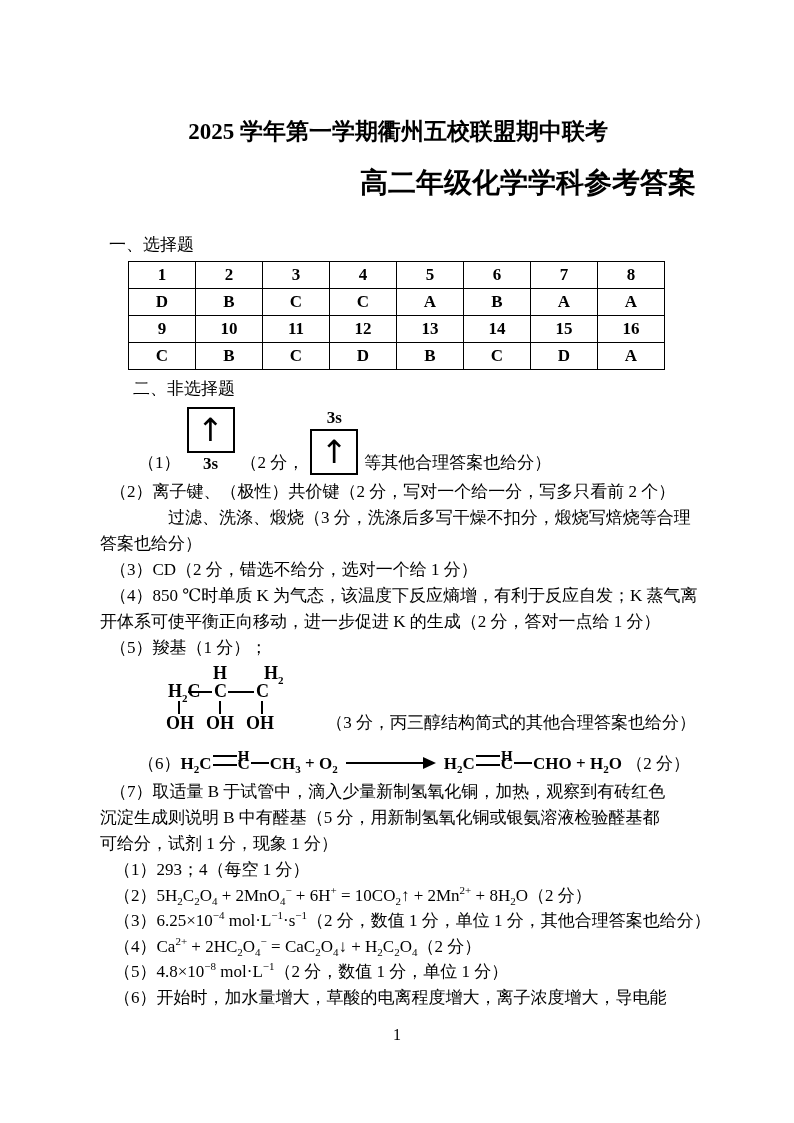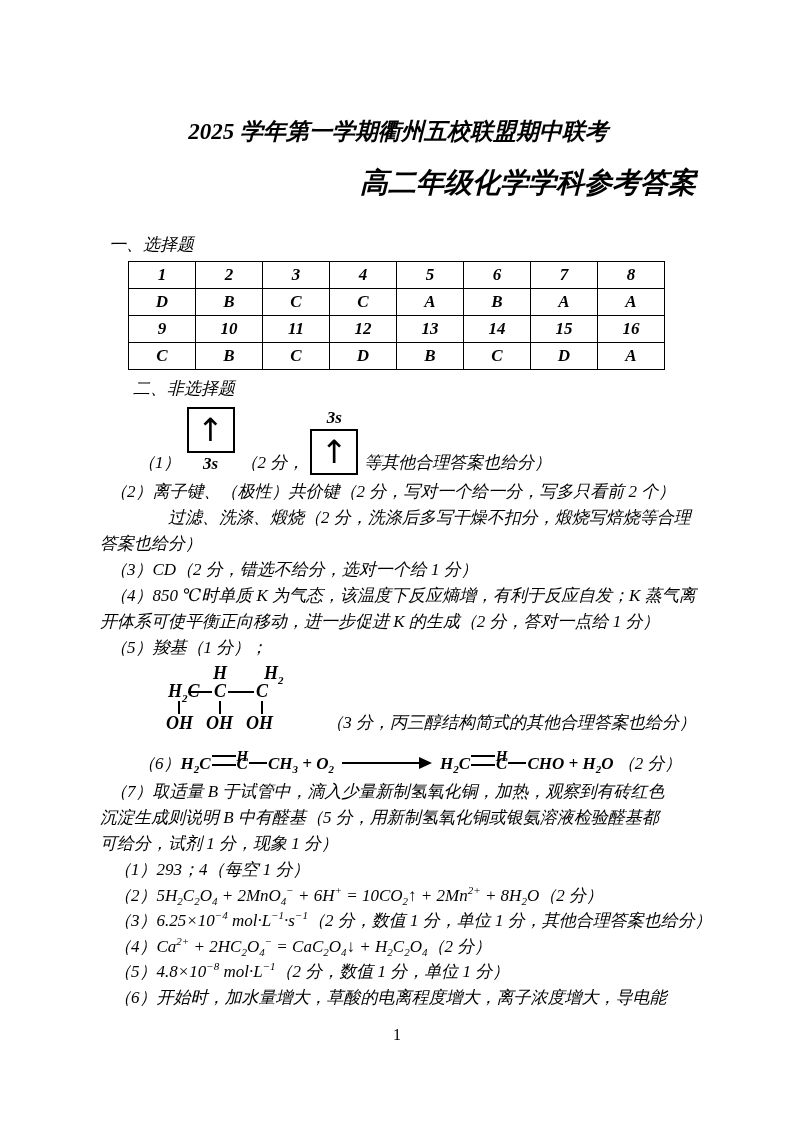--- a/index.html
+++ b/index.html
@@ -1,21 +1,21 @@
 <!DOCTYPE html>
 <html><head>
 <meta charset="utf-8">
 <style>
   html,body{margin:0;padding:0;background:#fff;}
   .page{
     width:794px;height:1123px;position:relative;overflow:hidden;
     background:#fff;color:#000;
     font-family:"Liberation Serif","DejaVu Serif",serif;
   }
-  .content{position:absolute;left:100px;top:116px;width:596px;font-size:17px;line-height:26px;font-style:italic;}
+  .content{position:absolute;left:100px;top:116px;width:596px;font-size:17px;line-height:26px;}
   p{margin:0;padding:0;}
   .nowrap{white-space:nowrap;}
   .title{font-size:23px;font-weight:bold;text-align:center;line-height:32px;margin:0 0 20px 0;}
   .subtitle{font-size:28px;font-weight:bold;text-align:right;line-height:30px;margin:0 0 34px 0;}
   .sec-heading{padding-left:9px;}
   .sec2-heading{padding-left:33px;}
   .ind10{padding-left:10px;}
   .ind14{padding-left:14px;}
   .ind68{padding-left:68px;}
   
@@ -142,21 +142,21 @@
         <span class="obox-col">
           <span class="obox-label">3s</span>
           <span class="obox">
               <span>↑</span>
             </span>
         </span>
         <span class="txt">等其他合理答案也给分）</span>
       </div>
 
       <p class="ind10 nowrap">（2）离子键、（极性）共价键（2 分，写对一个给一分，写多只看前 2 个）</p>
-      <p class="ind68 nowrap">过滤、洗涤、煅烧（2 分，洗涤后多写干燥不扣分，煅烧写焙烧等合理</p>
+      <p class="ind68 nowrap">过滤、洗涤、煅烧（3 分，洗涤后多写干燥不扣分，煅烧写焙烧等合理</p>
       <p class="nowrap">答案也给分）</p>
       <p class="ind10 nowrap">（3）CD（2 分，错选不给分，选对一个给 1 分）</p>
       <p class="ind10 nowrap">（4）850 ℃时单质 K 为气态，该温度下反应熵增，有利于反应自发；K 蒸气离</p>
       <p class="nowrap">开体系可使平衡正向移动，进一步促进 K 的生成（2 分，答对一点给 1 分）</p>
       <p class="ind10 nowrap">（5）羧基（1 分）；</p>
 
       <div class="glycerol-row">
         <span class="glycerol">
           <span class="atom g-left">H<sub>2</sub>C</span>
           <span class="atom g-htop">H</span>

